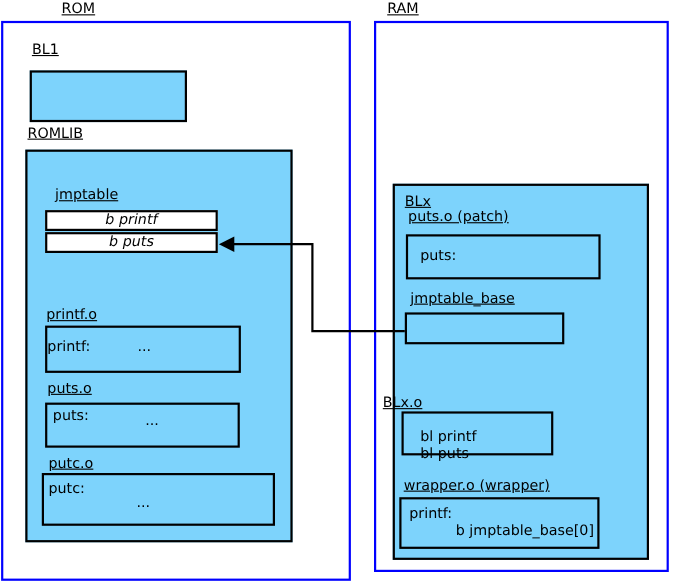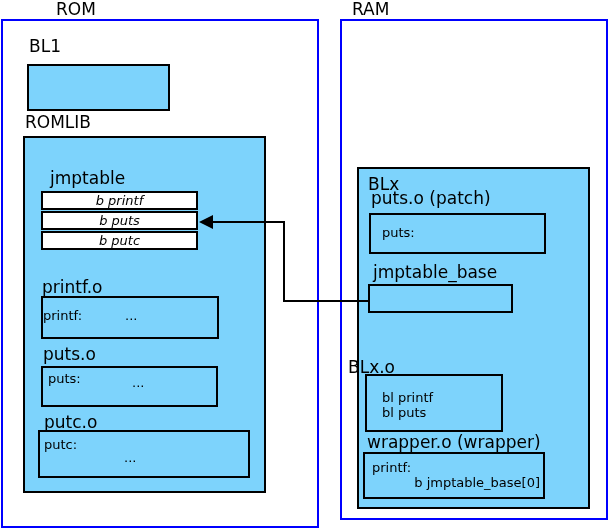--- a/index.html
+++ b/index.html
@@ -2,21 +2,21 @@
 <html style="--container-border: #0000ff; --box-border: #000000;"><head>
 <meta charset="utf-8">
 <style>
   html,body{margin:0;padding:0;background:#ffffff;}
   .canvas{
     position:relative;width:613px;height:530px;background:#ffffff;
     font-family:"DejaVu Sans","Liberation Sans",sans-serif;
     color:#000;overflow:hidden;
   }
   .label{
-    position:absolute;font-size:17px;line-height:16px;white-space:nowrap;
+    position:absolute;font-size:13px;line-height:16px;white-space:nowrap;text-decoration:underline;
   }
   .container{
     position:absolute;border:2px solid var(--container-border,#0000ff);
     box-sizing:border-box;background:transparent;
   }
   .box{
     position:absolute;border:2px solid var(--box-border,#000000);
     box-sizing:border-box;background:#7dd3fc;
   }
   .box .txt{
@@ -48,21 +48,20 @@
   <div class="label" style="left:29px;top:38px">BL1</div>
   <div class="box" style="left:27px;top:64px;width:143px;height:47px"></div>
 
   <div class="label" style="left:25px;top:114px">ROMLIB</div>
   <div class="box" style="left:23px;top:136px;width:243px;height:357px"></div>
 
   <div class="label" style="left:50px;top:170px">jmptable</div>
   <div class="rows-wrap" style="left:41px;top:191px;width:157px">
     <div class="jmprow">b printf</div>
     <div class="jmprow">b puts</div>
-    <div class="jmprow">b putc</div>
   </div>
 
   <div class="label" style="left:42px;top:279px">printf.o</div>
   <div class="box" style="left:41px;top:296px;width:178px;height:43px">
     <span class="txt" style="left:0;top:10px">printf:</span>
     <span class="txt" style="left:82px;top:10px">...</span>
   </div>
 
   <div class="label" style="left:43px;top:346px">puts.o</div>
   <div class="box" style="left:41px;top:366px;width:177px;height:41px">
@@ -81,21 +80,21 @@
 
   <div class="label" style="left:371px;top:190px">puts.o (patch)</div>
   <div class="box" style="left:369px;top:213px;width:177px;height:41px">
     <span class="txt" style="left:11px;top:10px">puts:</span>
   </div>
 
   <div class="label" style="left:373px;top:264px">jmptable_base</div>
   <div class="box" style="left:368px;top:284px;width:145px;height:29px"></div>
 
   <div class="label" style="left:348px;top:359px">BLx.o</div>
-  <div class="box" style="left:365px;top:374px;width:138px;height:58px">
+  <div class="box" style="left:365px;top:374px;width:138px;height:40px">
     <div class="codelines" style="left:15px;top:14px">
       <div>bl printf</div>
       <div>bl puts</div>
     </div>
   </div>
 
   <div class="label" style="left:367px;top:434px">wrapper.o (wrapper)</div>
   <div class="box" style="left:363px;top:452px;width:182px;height:47px">
     <span class="txt" style="left:7px;top:6px">printf:</span>
     <span class="txt" style="right:3px;top:21px">b jmptable_base[0]</span>

